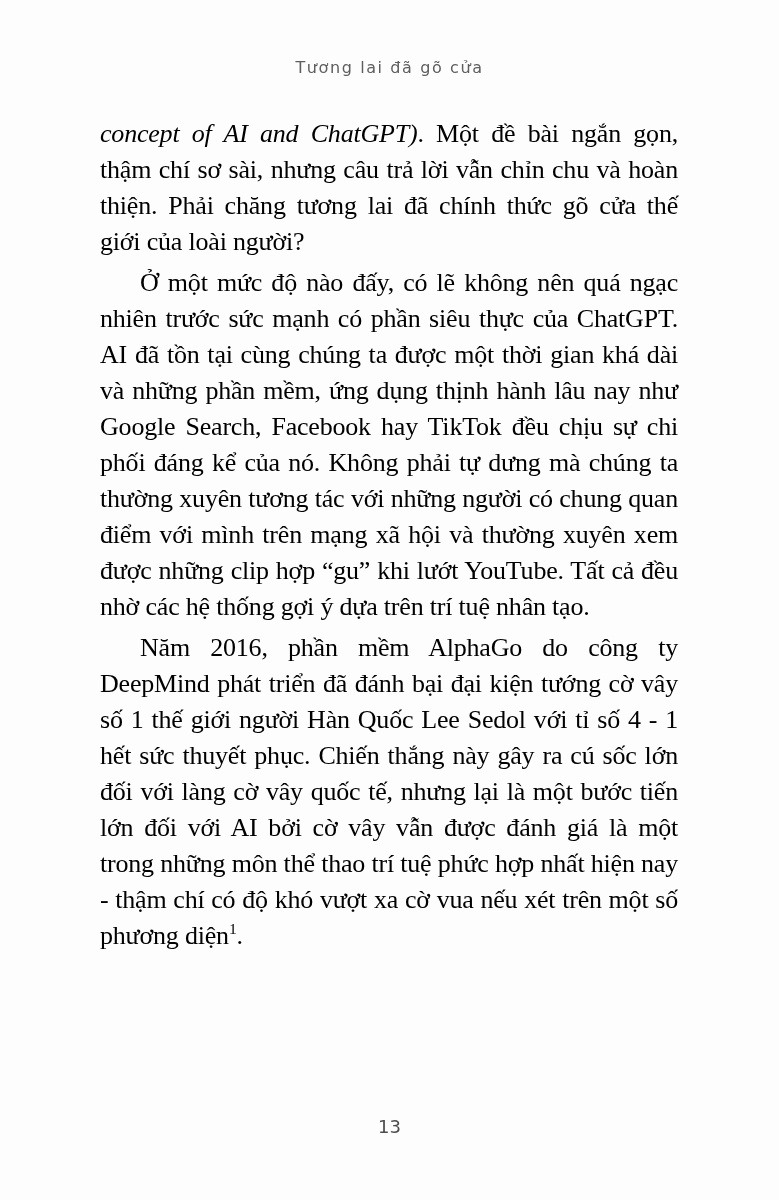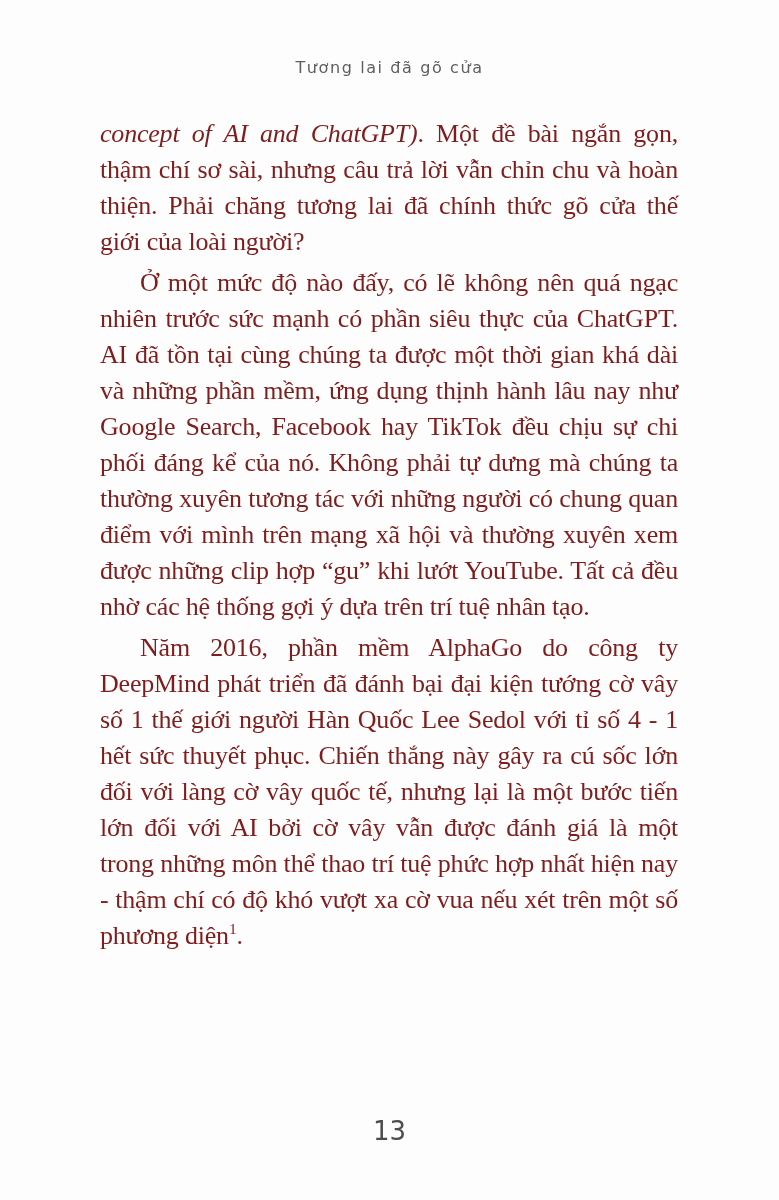--- a/index.html
+++ b/index.html
@@ -32,21 +32,21 @@
   }
 
   .text-block {
     position: absolute;
     top: 116px;
     left: 100px;
     width: 578px;
     font-size: 26px;
     line-height: 36px;
     letter-spacing: -0.2px;
-    color: #7f1d1d;
+    color: #000000;
     text-align: justify;
   }
 
   .para {
     margin-bottom: 5px;
     text-indent: 40px;
   }
 
   .para.no-indent {
     text-indent: 0;
@@ -62,21 +62,21 @@
     line-height: 0;
   }
 
   .page-number {
     position: absolute;
     top: 1116px;
     left: 0;
     width: 100%;
     text-align: center;
     font-family: "DejaVu Sans", "Liberation Sans", sans-serif;
-    font-size: 26px;
+    font-size: 18px;
     color: #4d4d4d;
   }
 </style>
 </head>
 <body>
 
 <div class="page">
 
   <div class="running-head">Tương lai đã gõ cửa</div>
 

